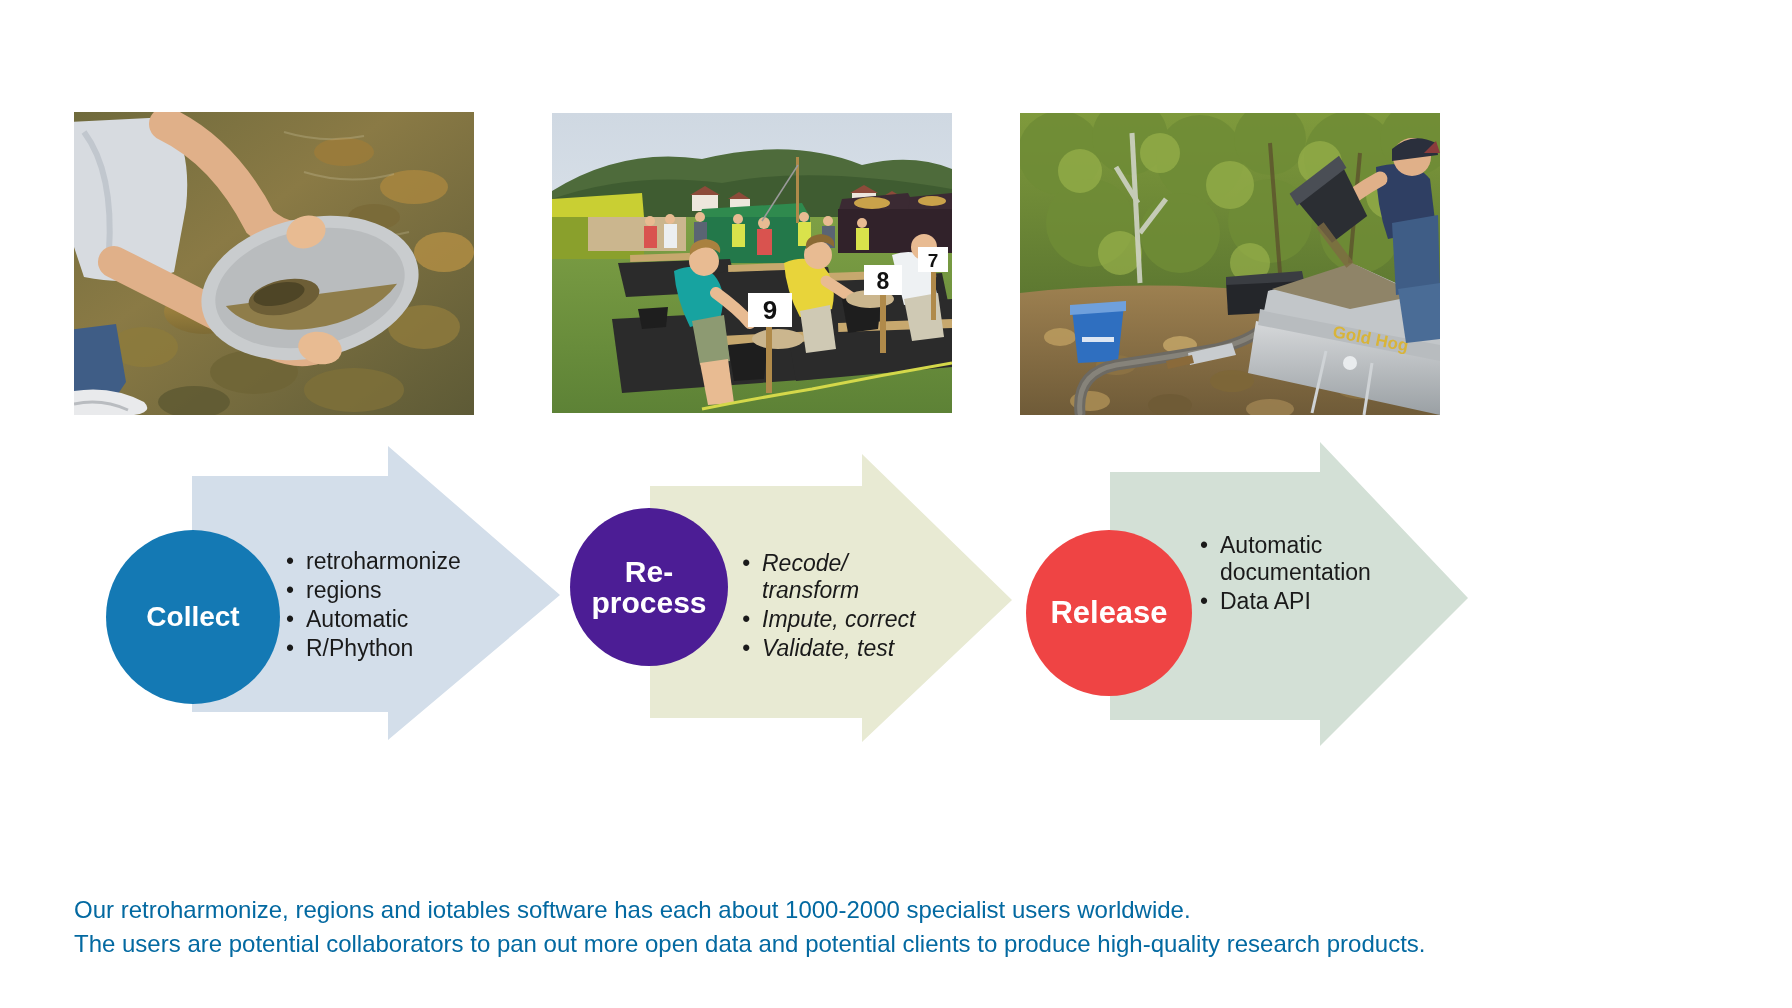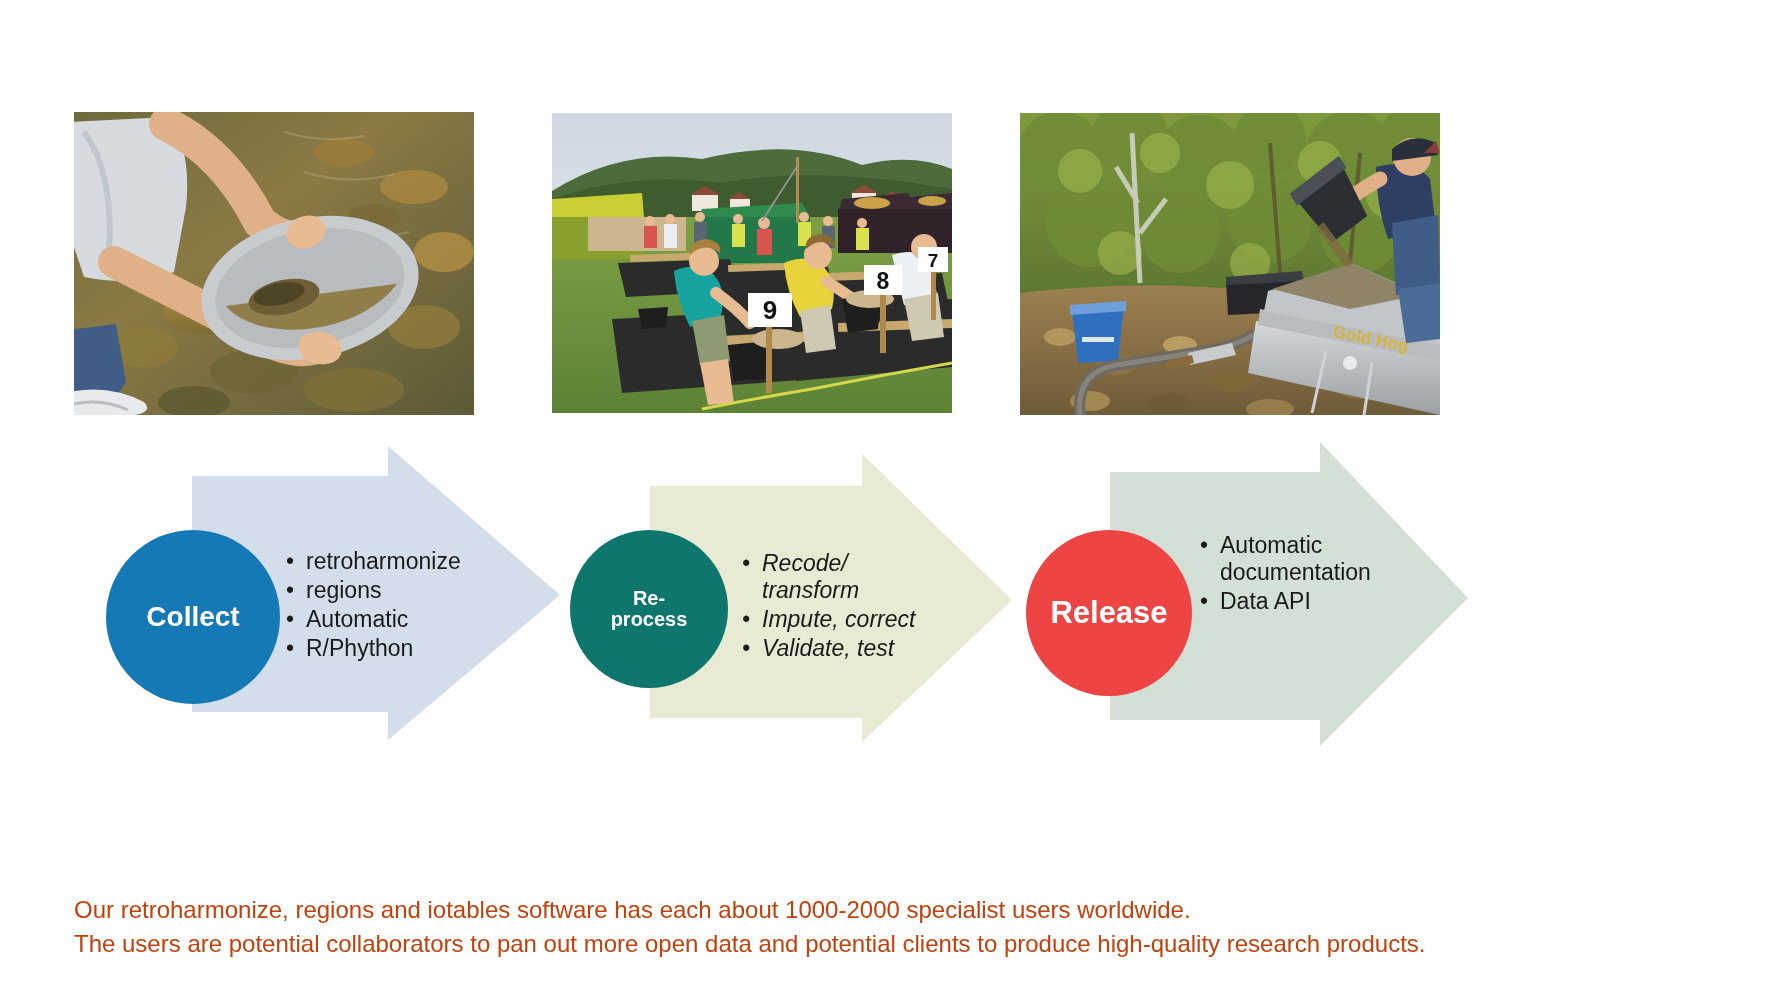--- a/index.html
+++ b/index.html
@@ -54,24 +54,24 @@
     font-weight: bold;
     line-height: 1.05;
   }
   #circle-collect {
     left: 106px; top: 530px;
     width: 174px; height: 174px;
     background: #1479B4;
     font-size: 28px;
   }
   #circle-reprocess {
-    left: 570px; top: 530px;
+    left: 570px; top: 508px;
     width: 158px; height: 158px;
-    background: #0f766e;
-    font-size: 20px;
+    background: #4c1d95;
+    font-size: 30px;
   }
   #circle-release {
     left: 1026px; top: 530px;
     width: 166px; height: 166px;
     background: #ef4444;
     font-size: 31px;
   }
 
   .bullets {
     position: absolute;
@@ -98,21 +98,21 @@
   #bullets-release   { left: 1200px; top: 532px; width: 190px; }
 
   
   #caption {
     position: absolute;
     left: 74px;
     top: 893px;
     width: 1500px;
     font-size: 24px;
     line-height: 1.42;
-    color: #c2410c;
+    color: #0369a1;
   }
   #caption div { white-space: nowrap; }
 </style>
 </head>
 <body>
 
 <div class="photo" id="photo-pan">
   <svg viewBox="0 0 400 303" preserveAspectRatio="none">
     <defs>
       <linearGradient id="waterG" x1="0" y1="0" x2="1" y2="1">

